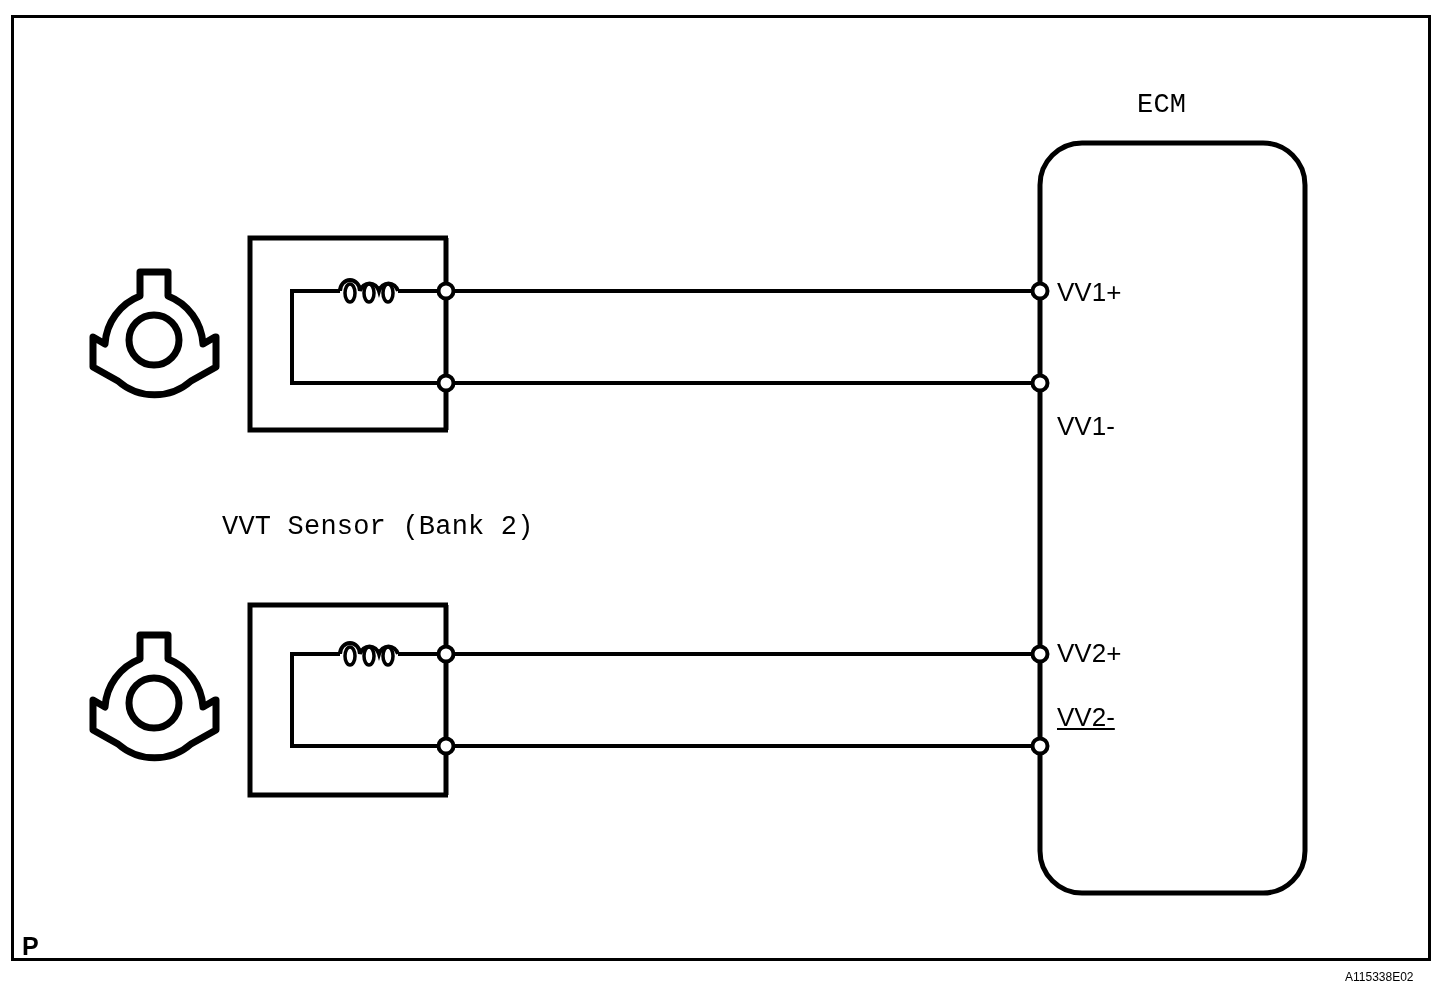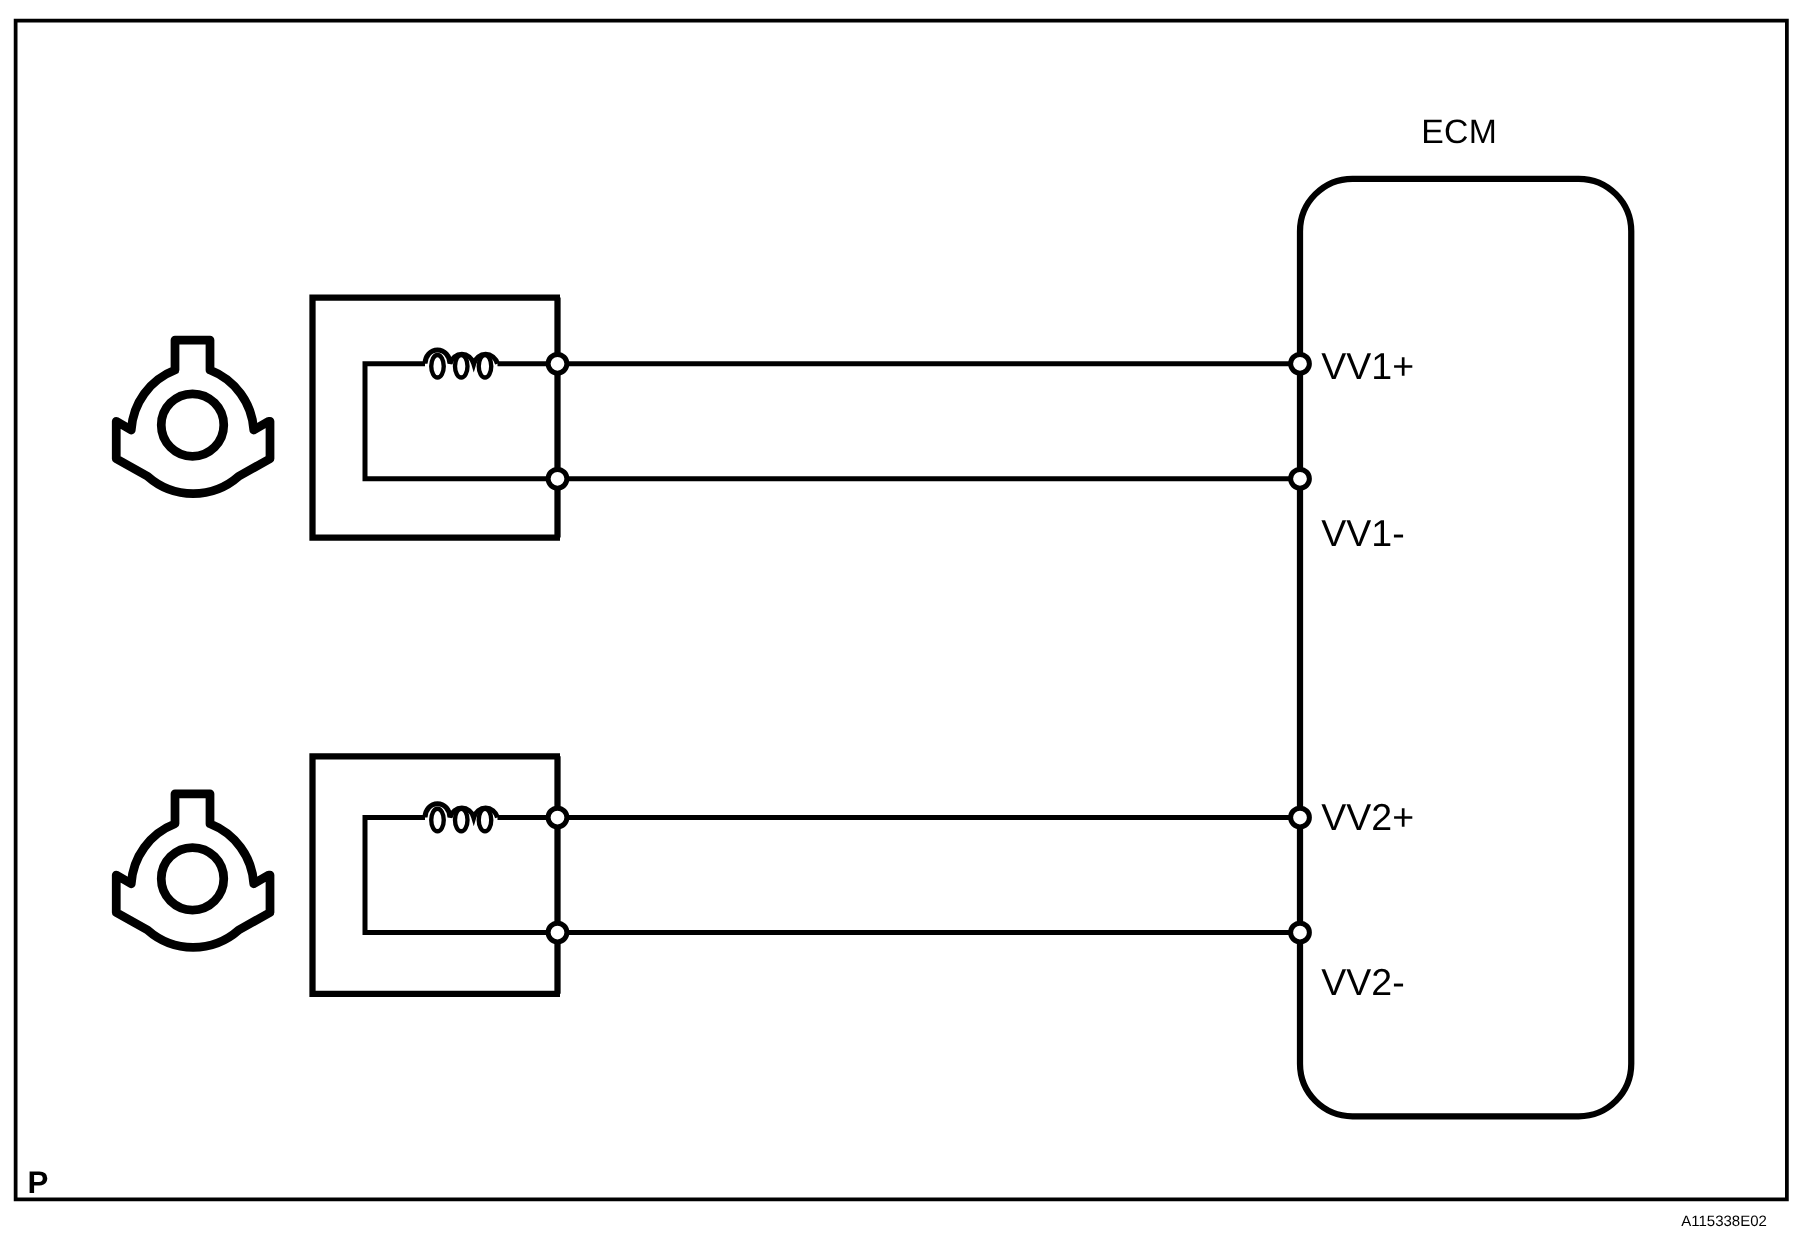--- a/index.html
+++ b/index.html
@@ -28,40 +28,40 @@
   }
   .svg-layer {
     position: absolute;
     left: 0;
     top: 0;
     width: 1456px;
     height: 986px;
   }
   .lbl {
     position: absolute;
-    font-family: Liberation Sans, sans-serif;
+    font-family: Liberation Mono, monospace;
     font-size: 27px;
     color: #000000;
     white-space: nowrap;
     letter-spacing: 0.2px;
   }
   .lbl-bank1 { left: 222px; top: 160px; }
   .lbl-bank2 { left: 222px; top: 512px; }
   .lbl-ecm   { left: 1137px; top: 90px; }
   .term-lbl {
     position: absolute;
     font-family: "Liberation Sans", sans-serif;
-    font-size: 30px;
+    font-size: 26px;
     color: #000000;
     white-space: nowrap;
   }
   .term-vv1p { left: 1057px; top: 277px; }
   .term-vv1m { left: 1057px; top: 369px; margin-top: 42px; }
   .term-vv2p { left: 1057px; top: 638px; }
-  .term-vv2m { left: 1057px; top: 770px; }
+  .term-vv2m { left: 1057px; top: 702px; text-decoration: underline; }
   .corner-p {
     position: absolute;
     left: 22px;
     top: 932px;
     font-family: "Liberation Sans", sans-serif;
     font-size: 25px;
     font-weight: bold;
     color: #000000;
   }
   .ref-code {
@@ -171,20 +171,21 @@
     <line x1="446" y1="746" x2="1040" y2="746" stroke="#000000" stroke-width="4"></line>
 
     <circle cx="446" cy="654" r="7.5" fill="#ffffff" stroke="#000000" stroke-width="4"></circle>
     <circle cx="446" cy="746" r="7.5" fill="#ffffff" stroke="#000000" stroke-width="4"></circle>
 
     <circle cx="1040" cy="654" r="7.5" fill="#ffffff" stroke="#000000" stroke-width="4"></circle>
     <circle cx="1040" cy="746" r="7.5" fill="#ffffff" stroke="#000000" stroke-width="4"></circle>
 
   </svg>
 
+  <div class="lbl lbl-bank2">VVT Sensor (Bank 2)</div>
   <div class="lbl lbl-ecm">ECM</div>
 
   <div class="term-lbl term-vv1p">VV1+</div>
   <div class="term-lbl term-vv1m">VV1-</div>
   <div class="term-lbl term-vv2p">VV2+</div>
   <div class="term-lbl term-vv2m">VV2-</div>
 
   <div class="corner-p">P</div>
   <div class="ref-code">A115338E02</div>
 

